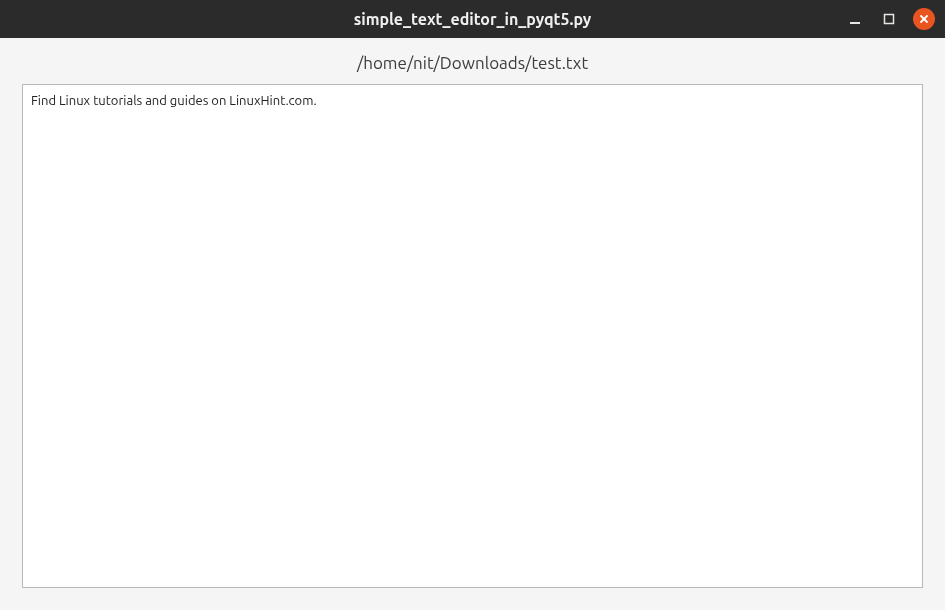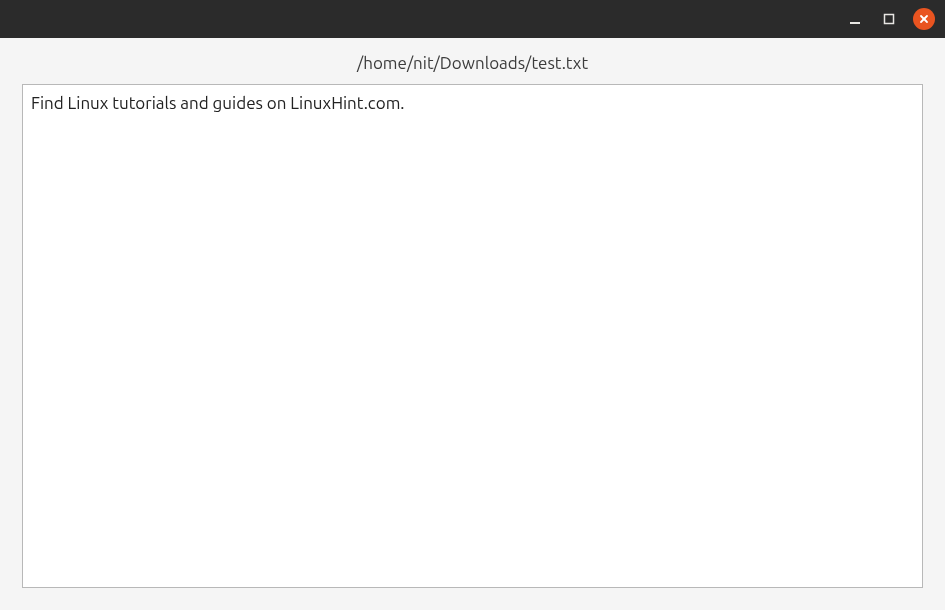--- a/index.html
+++ b/index.html
@@ -83,33 +83,34 @@
       background: #ffffff;
       border: 1px solid #b8b8b8;
     }
     .editor {
       width: 100%;
       height: 100%;
       border: none;
       outline: none;
       resize: none;
       font-family: Ubuntu, "Segoe UI", sans-serif;
-      font-size: 17px;
+      font-size: 13px;
       color: #222222;
       padding: 6px 8px;
       line-height: 1.4;
       background: #ffffff;
     }
   </style>
 </head>
 <body>
 
 <div class="window">
 
   <div class="titlebar">
+    <div class="titlebar-title">simple_text_editor_in_pyqt5.py</div>
     <div class="titlebar-controls">
       <div class="control-btn">
         <svg width="12" height="12" viewBox="0 0 12 12">
           <rect x="1" y="9" width="10" height="2" fill="#e8e6e3"></rect>
         </svg>
       </div>
       <div class="control-btn">
         <svg width="12" height="12" viewBox="0 0 12 12">
           <rect x="1.5" y="1.5" width="9" height="9" fill="none" stroke="#e8e6e3" stroke-width="1.5"></rect>
         </svg>

